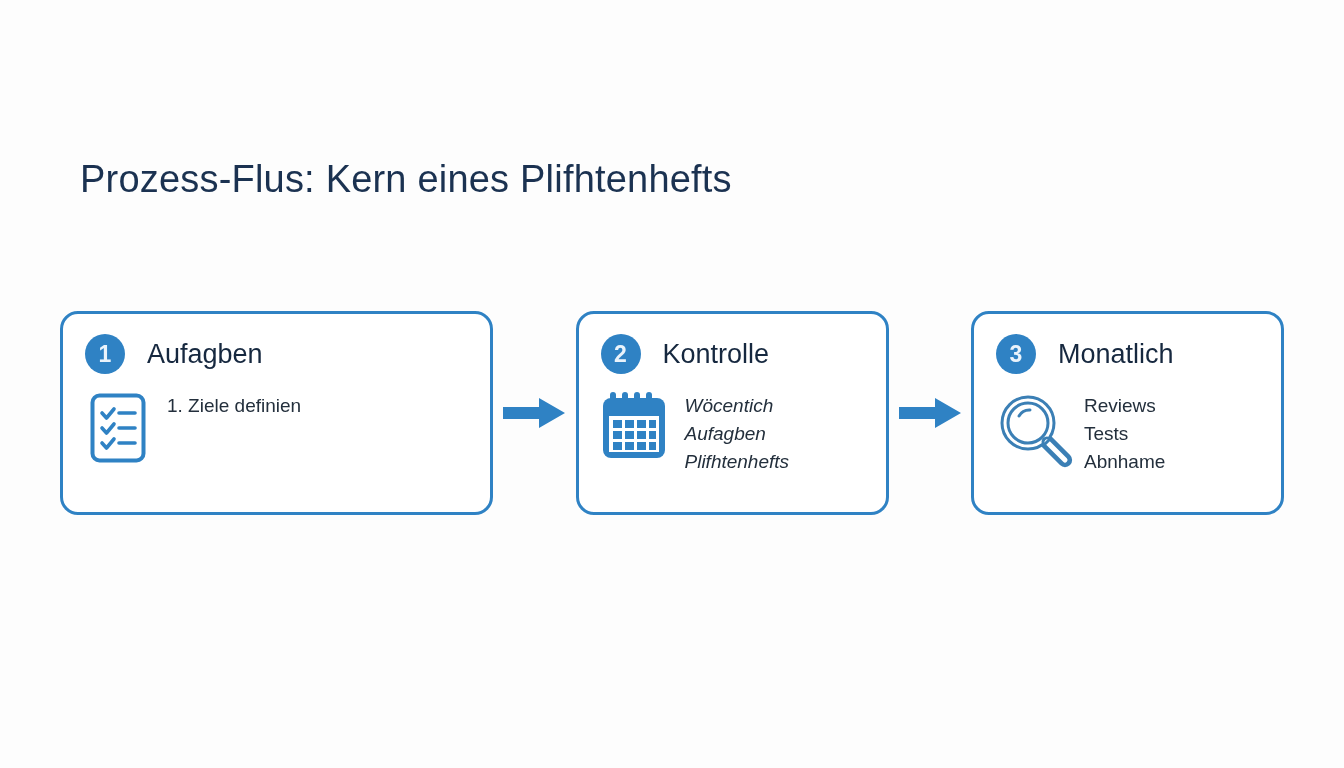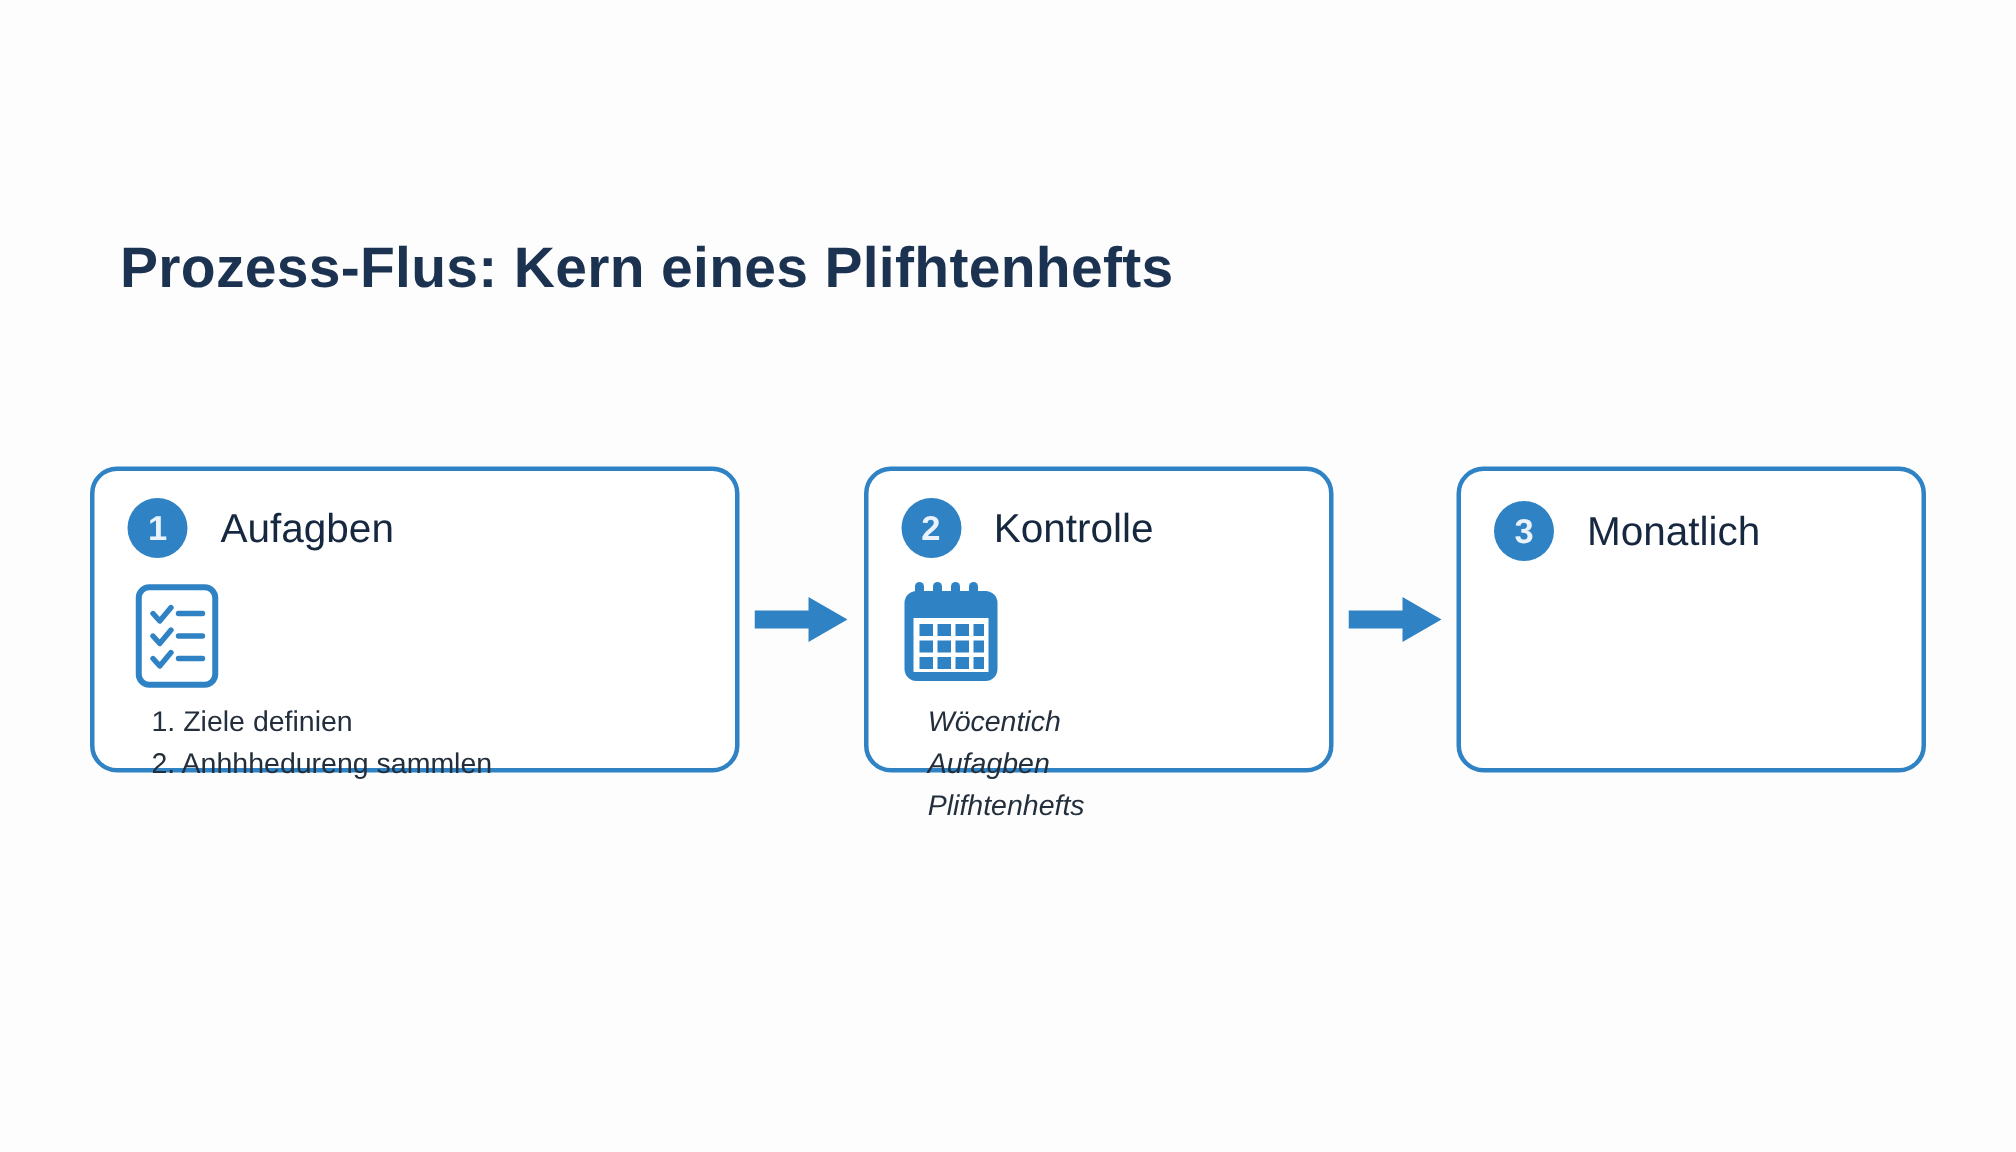--- a/index.html
+++ b/index.html
@@ -13,21 +13,21 @@
     font-family: "Liberation Sans", sans-serif;
     overflow: hidden;
     position: relative;
   }
 
   #page-title {
     position: absolute;
     left: 80px;
     top: 133px;
     font-size: 38px;
-    font-weight: bold;
+    font-weight: normal;
     color: #1b3251;
     letter-spacing: 0.2px;
     white-space: nowrap;
   }
 
   #flow {
     position: absolute;
     left: 60px;
     top: 311px;
     width: 1224px;
@@ -85,21 +85,21 @@
   .card-title {
     margin-left: 22px;
     font-size: 27px;
     font-weight: normal;
     color: #16283f;
     white-space: nowrap;
   }
 
   .card-body {
     display: flex;
-    flex-direction: column;
+    flex-direction: row;
     align-items: flex-start;
     margin-top: 14px;
   }
   .card-icon {
     flex: 0 0 auto;
     width: 66px;
     height: 78px;
     display: flex;
     align-items: flex-start;
     justify-content: center;
@@ -140,21 +140,20 @@
           <path d="M13 21 L17.5 26 L25 17" fill="none" stroke="#2f82c4" stroke-width="3.6" stroke-linecap="round" stroke-linejoin="round"></path>
           <line x1="30" y1="21" x2="46" y2="21" stroke="#2f82c4" stroke-width="3.6" stroke-linecap="round"></line>
           <path d="M13 36 L17.5 41 L25 32" fill="none" stroke="#2f82c4" stroke-width="3.6" stroke-linecap="round" stroke-linejoin="round"></path>
           <line x1="30" y1="36" x2="46" y2="36" stroke="#2f82c4" stroke-width="3.6" stroke-linecap="round"></line>
           <path d="M13 51 L17.5 56 L25 47" fill="none" stroke="#2f82c4" stroke-width="3.6" stroke-linecap="round" stroke-linejoin="round"></path>
           <line x1="30" y1="51" x2="46" y2="51" stroke="#2f82c4" stroke-width="3.6" stroke-linecap="round"></line>
         </svg>
       </div>
       <div class="card-lines">
         <div class="card-line">1. Ziele definien</div>
-        <div class="card-line">2. Anhhhedureng sammlen</div>
       </div>
     </div>
   </div>
 
   <div class="arrow-cell">
     <svg class="arrow" viewBox="0 0 62 30" aria-hidden="true">
       <path d="M0 9 L36 9 L36 0 L62 15 L36 30 L36 21 L0 21 Z" fill="#2f82c4"></path>
     </svg>
   </div>
 
@@ -202,15 +201,33 @@
     <svg class="arrow" viewBox="0 0 62 30" aria-hidden="true">
       <path d="M0 9 L36 9 L36 0 L62 15 L36 30 L36 21 L0 21 Z" fill="#2f82c4"></path>
     </svg>
   </div>
 
   <div class="card card-3">
     <div class="card-head">
       <div class="badge">3</div>
       <div class="card-title">Monatlich</div>
     </div>
+    <div class="card-body">
+      <div class="card-icon magnifier">
+        <svg width="76" height="76" viewBox="0 0 76 76" aria-hidden="true">
+          <circle cx="31" cy="31" r="26" fill="none" stroke="#3b7fb5" stroke-width="3"></circle>
+          <circle cx="31" cy="31" r="20" fill="none" stroke="#3b7fb5" stroke-width="3"></circle>
+          <path d="M22 24 A12 12 0 0 1 33 18" fill="none" stroke="#3b7fb5" stroke-width="3" stroke-linecap="round"></path>
+          <line x1="50" y1="50" x2="68" y2="68" stroke="#3b7fb5" stroke-width="11" stroke-linecap="round"></line>
+          <line x1="50" y1="50" x2="68" y2="68" stroke="#ffffff" stroke-width="5" stroke-linecap="round"></line>
+          <line x1="50" y1="50" x2="68" y2="68" stroke="#3b7fb5" stroke-width="0" stroke-linecap="round"></line>
+          <path d="M46 54 L54 46 L72 64 A5.5 5.5 0 0 1 64 72 Z" fill="none" stroke="#3b7fb5" stroke-width="3" stroke-linejoin="round"></path>
+        </svg>
+      </div>
+      <div class="card-lines">
+        <div class="card-line">Reviews</div>
+        <div class="card-line">Tests</div>
+        <div class="card-line">Abnhame</div>
+      </div>
+    </div>
   </div>
 
 </div>
 
 </body></html>

